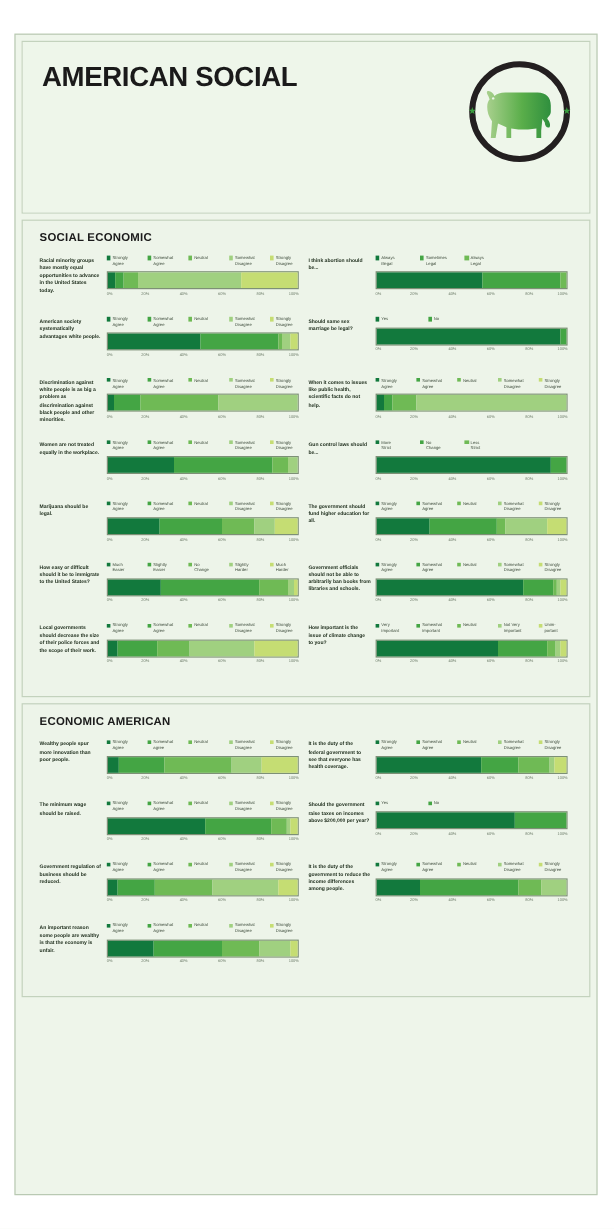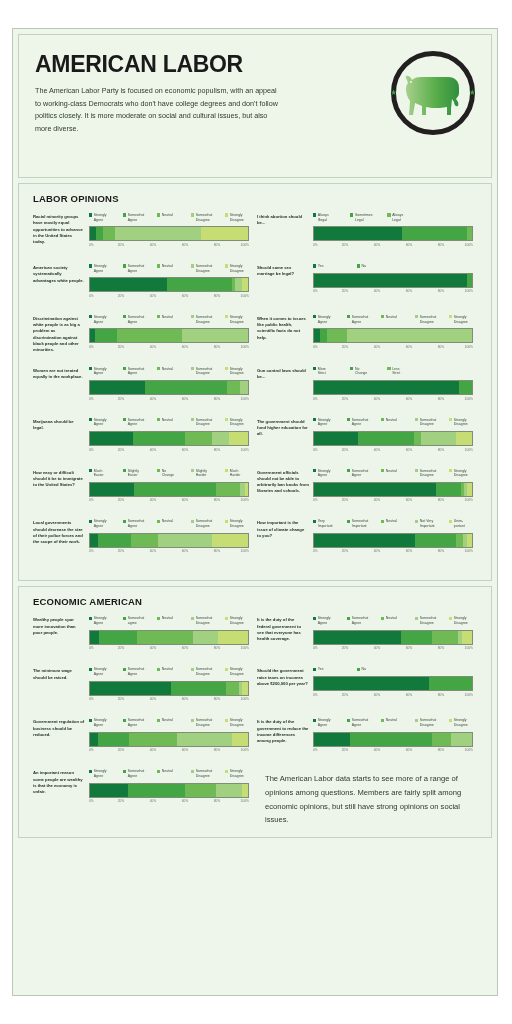--- a/index.html
+++ b/index.html
@@ -59,22 +59,21 @@
   .concl{width:50%;box-sizing:border-box;padding:3px 10px 0 10px;font-size:7.6px;line-height:1.8;color:#2c3b2c;}
 </style>
 </head>
 <body>
 
 <div id="poster">
 
   <div class="panel">
     <div id="header">
       <div id="header-text">
-        <div id="title">AMERICAN LABOR</div>
-        <div id="intro">The American Labor Party is focused on economic populism, with an appeal to working-class Democrats who don't have college degrees and don't follow politics closely. It is more moderate on social and cultural issues, but also more diverse.</div>
+        <div id="title">AMERICAN SOCIAL</div>
       </div>
       <div id="logo-wrap">
         <div class="ring"></div>
         <div class="star left">★</div>
         <div class="star right">★</div>
         <svg class="cow" width="62" height="48" viewBox="0 0 62 48">
           <defs>
             <linearGradient id="cowgrad" x1="0" y1="0" x2="1" y2="0">
               <stop offset="0%" stop-color="#a8d08d"></stop>
               <stop offset="55%" stop-color="#5aae4a"></stop>
@@ -84,21 +83,21 @@
           <path fill="url(#cowgrad)" d="M6,14 C5,10 3,9 4,7 C6,6 9,8 10,11 C12,9 15,8 19,8 L46,8 C53,8 57,12 57,19 L57,24 C57,27 55,28 54,30 C56,32 57,35 56,37 C54,38 52,36 52,33 L50,30 L49,40 L49,46 L45,46 L45,38 L38,39 L30,39 L24,38 L24,46 L20,46 L20,37 L13,34 L11,46 L7,46 L8,32 C5,28 4,24 4,20 C4,17 5,15 6,14 Z"></path>
           <circle cx="9" cy="13" r="1" fill="#edf4e9"></circle>
         </svg>
       </div>
     </div>
   </div>
 
   <div id="sections-host">
       <div class="panel">
         <div class="section">
-          <div class="section-title">LABOR OPINIONS</div>
+          <div class="section-title">SOCIAL ECONOMIC</div>
           <div class="grid">
             <div class="qcell">
               <div class="qlabel">Racial minority groups have mostly equal opportunities to advance in the United States today.</div>
               <div class="qchart">
                 <div class="legend">
                   <div class="lg lg5">
                     <span class="sw" style="background: rgb(18, 121, 61);"></span>
                     <span class="lb">Strongly
 Agree</span>
                   </div>
@@ -995,19 +994,18 @@
                 <div class="axis">
                   <span class="tick first" style="left: 0%;">0%</span>
                   <span class="tick" style="left: 20%;">20%</span>
                   <span class="tick" style="left: 40%;">40%</span>
                   <span class="tick" style="left: 60%;">60%</span>
                   <span class="tick" style="left: 80%;">80%</span>
                   <span class="tick last" style="left: 100%;">100%</span>
                 </div>
               </div>
             </div>
-            <div class="concl">The American Labor data starts to see more of a range of opinions among questions. Members are fairly split among economic opinions, but still have strong opinions on social issues.</div>
           </div>
         </div>
       </div>
     </div>
 
 </div>
 
 </body></html>

